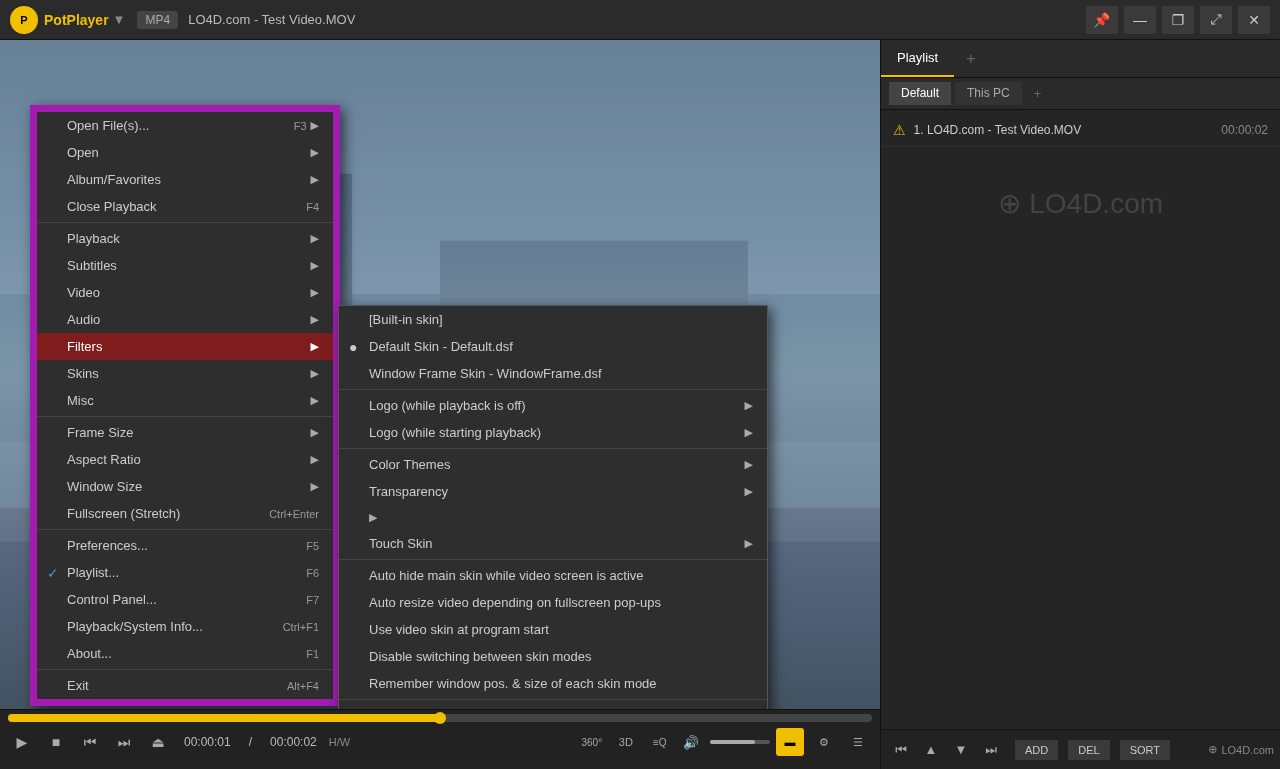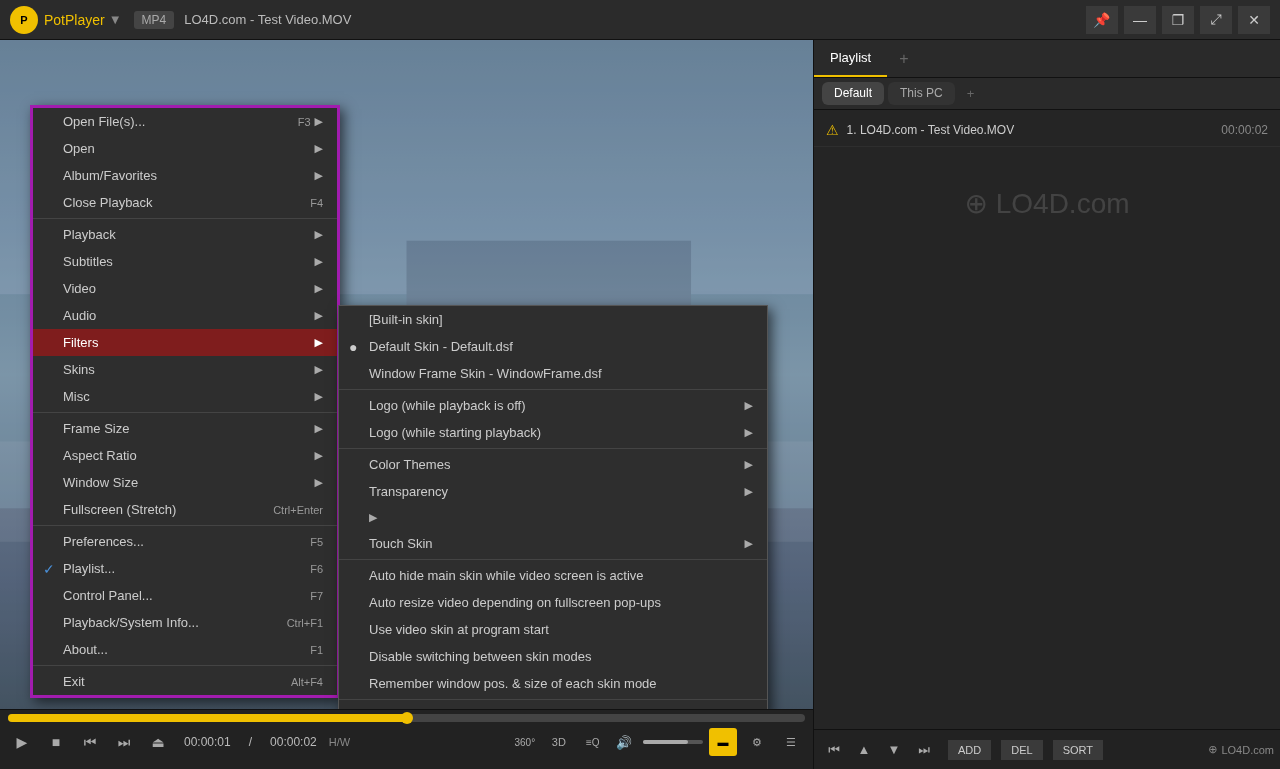--- a/index.html
+++ b/index.html
@@ -16,21 +16,21 @@
     }
     #titlebar .app-icon {
       width: 28px; height: 28px;
       background: #f0c000;
       border-radius: 50%;
       margin-right: 6px;
       display: flex; align-items: center; justify-content: center;
       font-weight: bold; color: #000; font-size: 11px;
     }
     #titlebar .app-name {
-      color: #f0c000; font-size: 14px; font-weight: normal; margin-right: 4px;
+      color: #f0c000; font-size: 14px; font-weight: bold; margin-right: 4px;
     }
     #titlebar .dropdown-arrow { color: #888; margin-right: 12px; }
     #titlebar .format-tag {
       background: #444; color: #aaa; padding: 2px 8px; border-radius: 3px; margin-right: 10px; font-size: 12px;
     }
     #titlebar .title-text { color: #bbb; font-size: 13px; flex: 1; }
     #titlebar .win-controls { display: flex; gap: 6px; }
     #titlebar .win-btn {
       width: 32px; height: 28px; background: #3a3a3a; border: none; cursor: pointer;
       color: #ccc; font-size: 14px; display: flex; align-items: center; justify-content: center;
@@ -141,21 +141,21 @@
     .ctrl-spacer { flex: 1; }
     .ctrl-right-btn {
       width: 28px; height: 28px;
       background: none; border: none; color: #aaa; cursor: pointer;
       font-size: 11px; display: flex; align-items: center; justify-content: center;
     }
     .ctrl-right-btn.active { background: #f0c000; color: #000; border-radius: 3px; }
 
     
     #sidebar {
-      width: 467px;
+      width: 400px;
       background: #252525;
       display: flex;
       flex-direction: column;
       border-left: 1px solid #111;
     }
 
     #sidebar-tabs {
       display: flex;
       background: #2a2a2a;
       border-bottom: 1px solid #111;
@@ -182,21 +182,21 @@
     #playlist-subtabs {
       display: flex;
       background: #2a2a2a;
       border-bottom: 1px solid #111;
       padding: 4px 8px;
       gap: 4px;
     }
     .playlist-subtab {
       padding: 4px 12px;
       background: #333;
-      border-radius: 6px;
+      border-radius: 0;
       cursor: pointer;
       color: #aaa;
       font-size: 12px;
     }
     .playlist-subtab.active { background: #444; color: #fff; }
     .playlist-subtab-plus { padding: 4px 8px; color: #666; cursor: pointer; }
 
     #playlist-items {
       flex: 1;
       overflow-y: auto;
@@ -247,21 +247,21 @@
       display: flex; align-items: center; gap: 4px;
       color: #888; font-size: 11px;
     }
 
     
     #context-menu {
       position: absolute;
       top: 65px; left: 30px;
       width: 310px;
       background: #2e2e2e;
-      border: 3px solid #a21caf;
+      border: 7px solid #a21caf;
       box-shadow: 4px 4px 12px rgba(0,0,0,0.6);
       z-index: 100;
     }
     .menu-item {
       display: flex;
       align-items: center;
       padding: 6px 14px 6px 30px;
       cursor: pointer;
       position: relative;
       color: #ccc;

